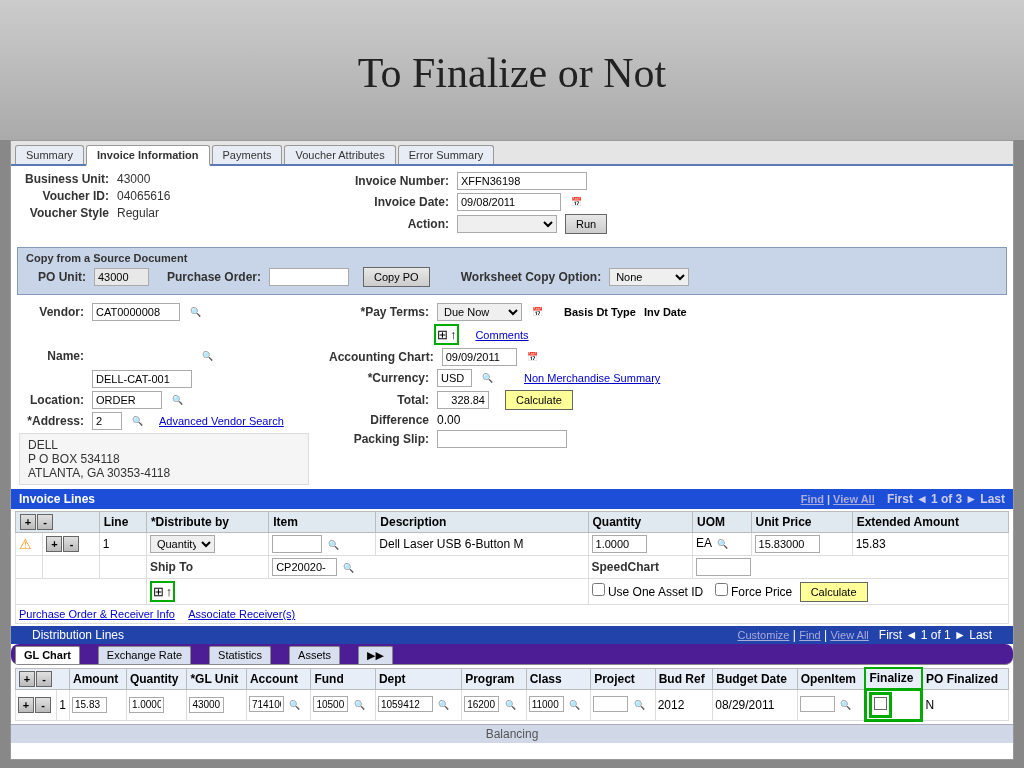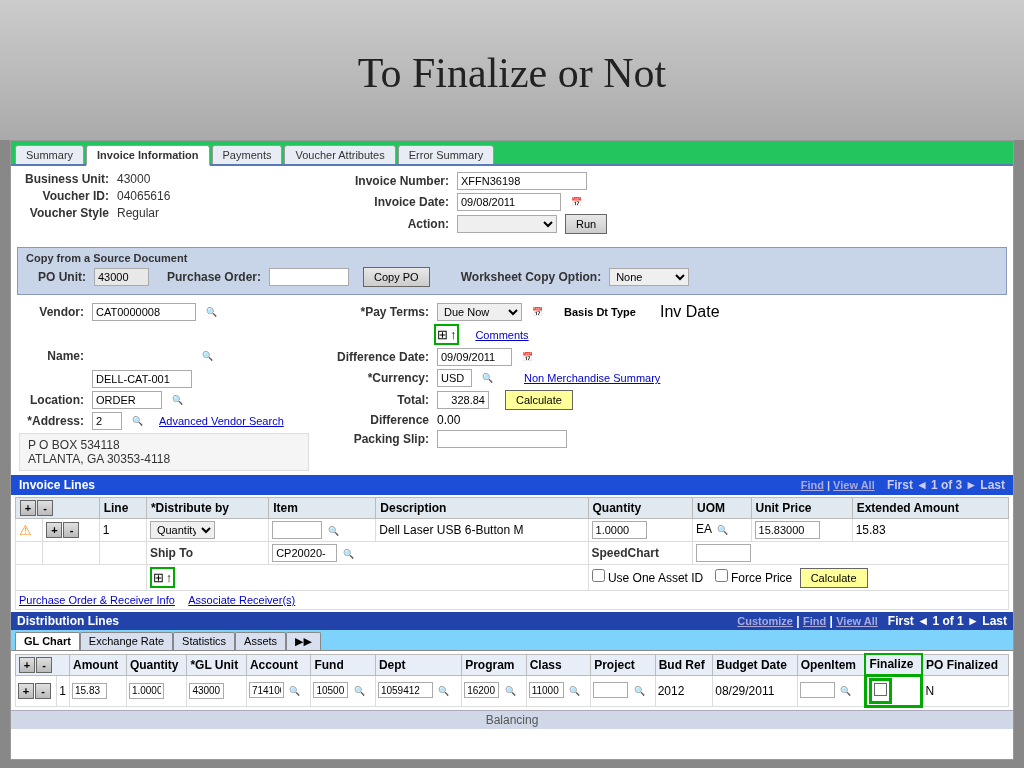--- a/index.html
+++ b/index.html
@@ -25,21 +25,21 @@
       background: #fff;
       margin: 0 10px;
       border: 1px solid #999;
       height: 620px;
       overflow: hidden;
     }
 
     
     .tabs-row {
       display: flex;
-      background: #22c55e;
+      background: #e5e5e5;
       border-bottom: 2px solid #5a7ab5;
       padding-top: 4px;
       padding-left: 4px;
       gap: 2px;
     }
     .tab {
       padding: 3px 10px;
       border: 1px solid #999;
       border-bottom: none;
       background: #e8edf5;
@@ -177,33 +177,34 @@
       border: 2px solid #00aa00;
       display: inline-flex;
       gap: 2px;
       padding: 1px;
     }
 
     
     .dist-section {
       background: #2244aa;
       color: #fff;
-      padding: 2px 6px;
-      font-weight: bold;
+      padding: 2px 21px;
+      font-weight: normal;
       font-size: 11px;
       display: flex;
       justify-content: space-between;
     }
     .dist-tabs {
       display: flex;
-      background: #7dd3fc;
+      background: #4c1d95;
       border-bottom: 1px solid #888;
       padding-left: 4px;
       padding-top: 2px;
-      gap: 0;
+      gap: 18px;
+      border-radius: 8px;
     }
     .dist-tab {
       padding: 2px 8px;
       border: 1px solid #888;
       border-bottom: none;
       background: #d8e0f0;
       font-size: 11px;
       cursor: pointer;
       border-radius: 2px 2px 0 0;
     }
@@ -362,64 +363,65 @@
         <option>None</option>
       </select>
     </div>
   </div>
 
   <div style="display:flex; padding:4px 8px; gap:20px;">
 
     <div style="flex:0 0 290px;">
       <div class="form-row">
         <span class="form-label" style="min-width:65px;">Vendor:</span>
-        <input class="text-field" style="width: 104px;" type="text" value="CAT0000008">
+        <input class="text-field" style="width: 88px;" type="text" value="CAT0000008">
         <span class="icon-btn search-icon"></span>
       </div>
       <div class="form-row">
         <span class="form-label" style="min-width:65px;">Name:</span>
         <input class="text-field" style="width: 100px; margin-top: 46px;" type="text" value="DELL-CAT-001">
         <span class="icon-btn search-icon"></span>
       </div>
       <div class="form-row">
         <span class="form-label" style="min-width:65px;">Location:</span>
         <input class="text-field" style="width: 70px;" type="text" value="ORDER">
         <span class="icon-btn search-icon"></span>
       </div>
       <div class="form-row">
         <span class="form-label" style="min-width:65px;">*Address:</span>
         <input class="text-field" style="width: 30px;" type="text" value="2">
         <span class="icon-btn search-icon"></span>
         <span class="link-text" style="margin-left:5px;">Advanced Vendor Search</span>
       </div>
       <div class="vendor-box">
+        <div>DELL</div>
         <div>P O BOX 534118</div>
         <div>ATLANTA, GA 30353-4118</div>
       </div>
     </div>
 
     <div style="flex:1;">
       <div class="form-row">
         <span class="form-label" style="min-width:100px;">*Pay Terms:</span>
         <select class="select-field" style="width:85px;">
           <option>Due Now</option>
         </select>
         <span class="icon-btn cal-icon"></span>
         <span style="margin-left:10px; font-weight:bold; font-size:11px;">Basis Dt Type</span>
-        <span style="margin-left:16px; font-size:16px;">Inv Date</span>
+        <span style="margin-left:0; font-size:11px;font-weight:bold;">Inv Date</span>
       </div>
       <div class="form-row" style="margin-left:105px;">
         <div class="green-box">
           <span style="font-size:13px;">⊞</span>
           <span style="font-size:13px;">↑</span>
         </div>
         <span class="link-text" style="margin-left:8px;">Comments</span>
       </div>
       <div class="form-row">
-        <span class="form-label" style="min-width:100px;">Difference Date:</span>
+        <span class="form-label" style="min-width:100px;">Accounting Chart:</span>
         <input class="text-field" style="width: 75px;" type="text" value="09/09/2011">
         <span class="icon-btn cal-icon"></span>
       </div>
       <div class="form-row">
         <span class="form-label" style="min-width:100px;">*Currency:</span>
         <input class="text-field" style="width: 35px;" type="text" value="USD">
         <span class="icon-btn search-icon"></span>
         <span class="link-text" style="margin-left:20px;">Non Merchandise Summary</span>
       </div>
       <div class="form-row">

